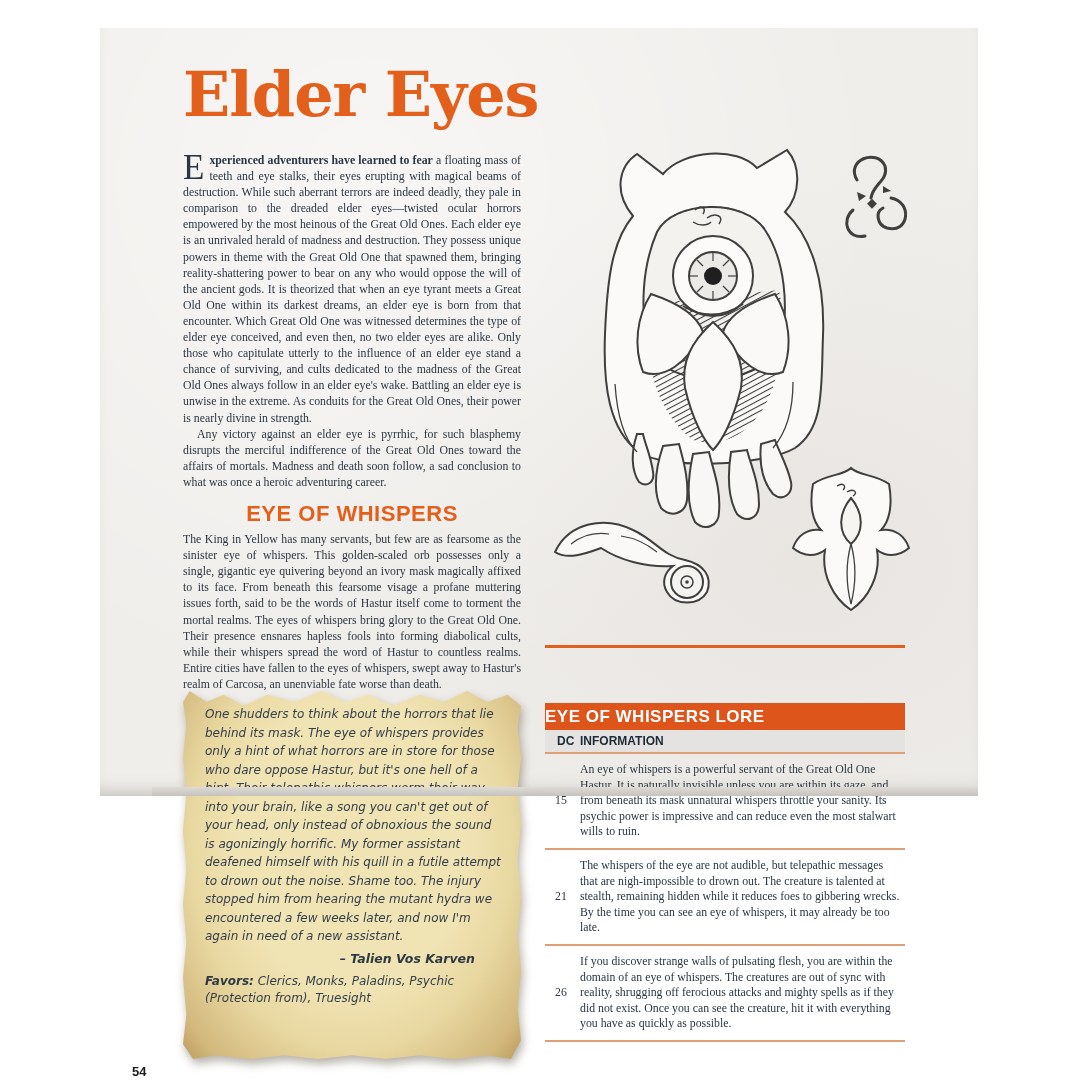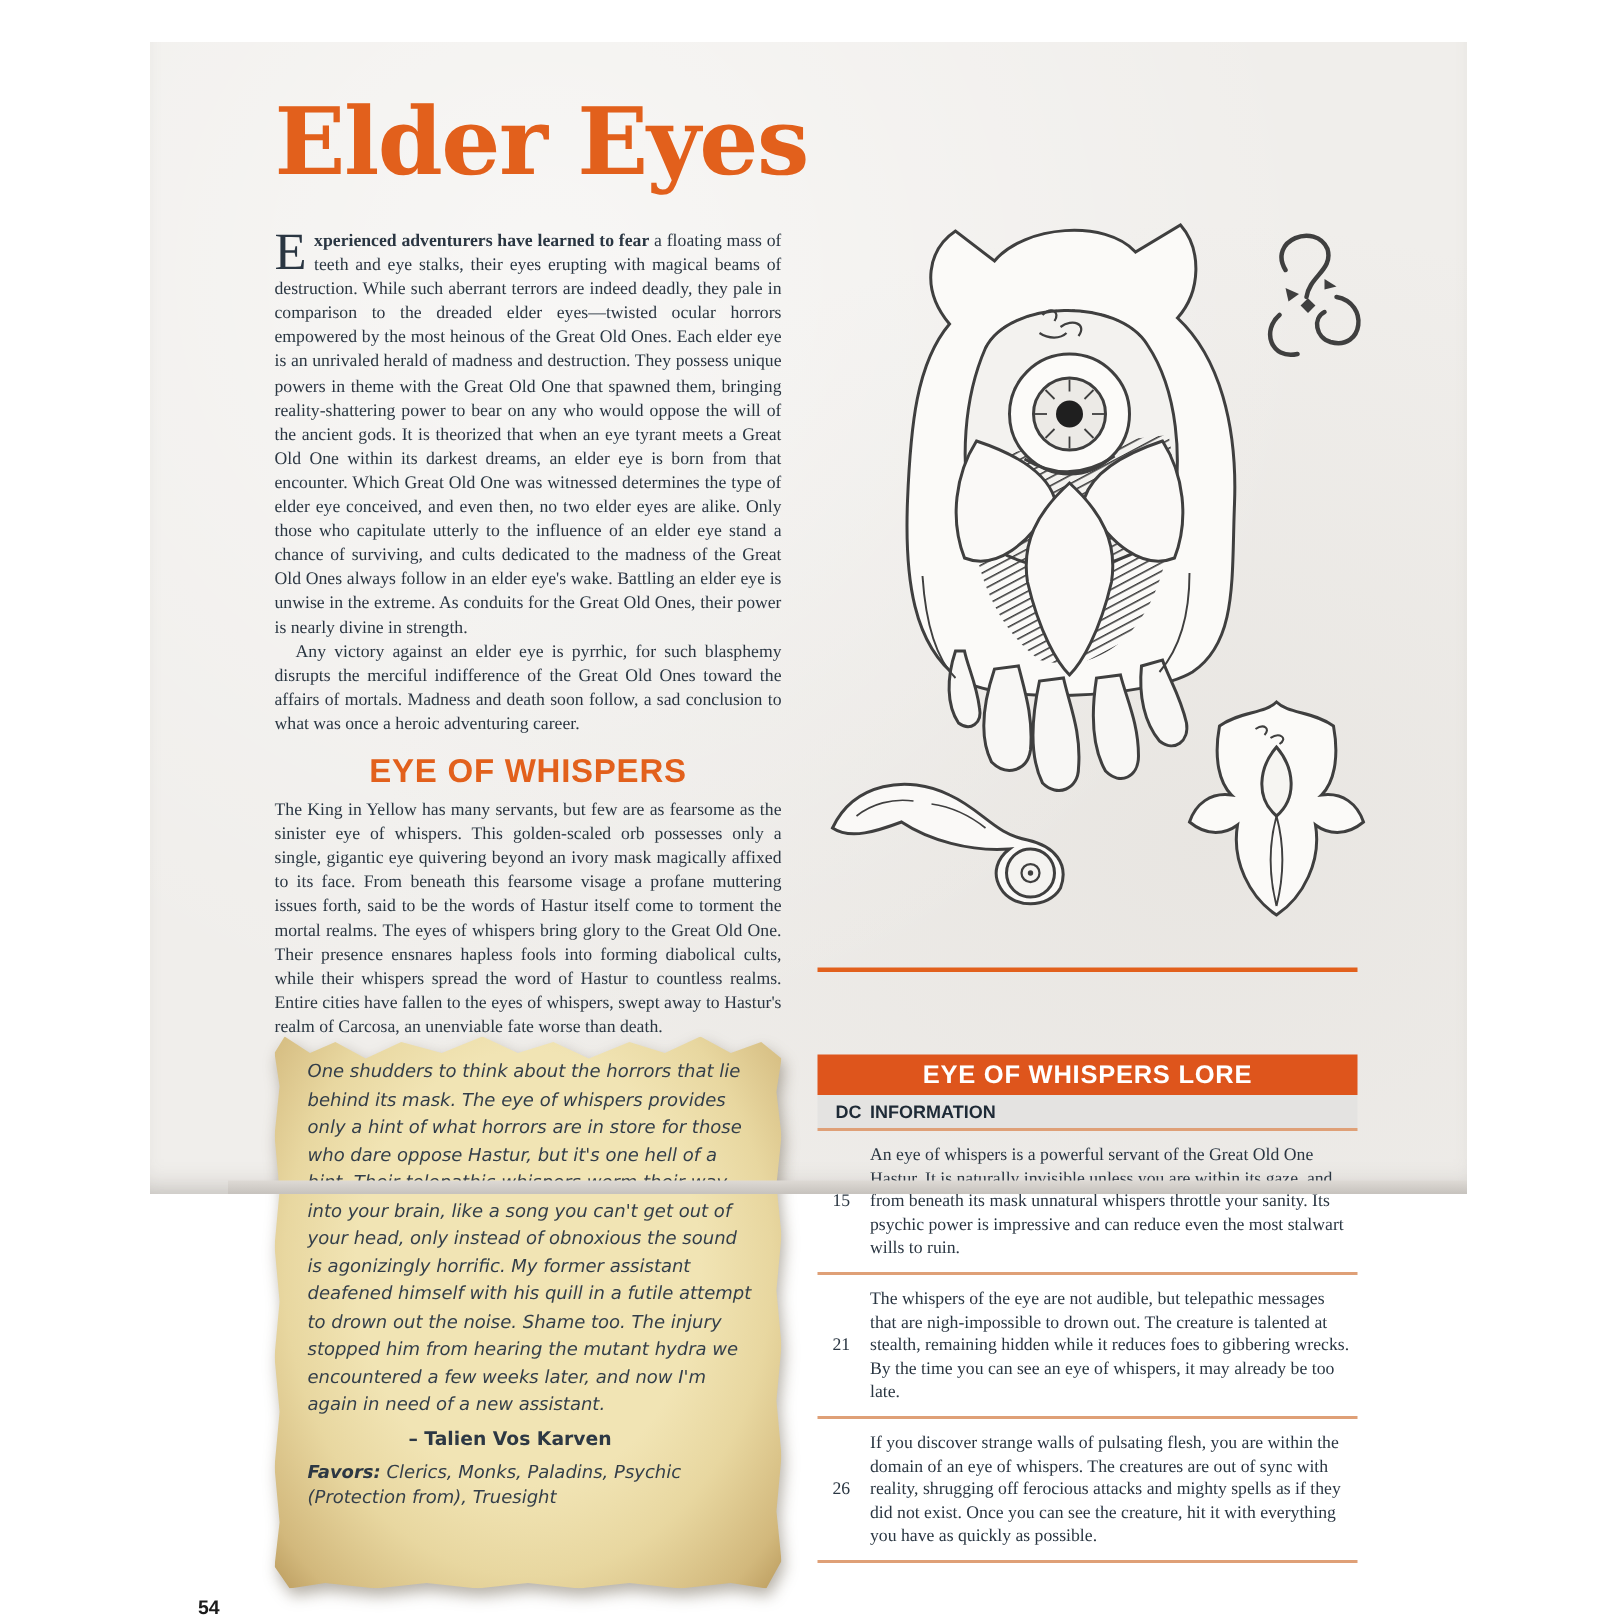--- a/index.html
+++ b/index.html
@@ -31,35 +31,35 @@
     background:radial-gradient(ellipse at 50% 42%, #f1e4b4 48%, #e8d7a0 68%, #d2b87c 90%, #bb9c5e 100%);
     clip-path:polygon(0% 3%,2% 0%,7% 3%,12% 1%,18% 4%,25% 1%,33% 3%,41% 0%,48% 3%,55% 1%,62% 4%,
       70% 1%,77% 3%,84% 0%,90% 3%,96% 1%,100% 4%,99% 10%,100% 18%,99% 27%,100% 36%,99% 46%,
       100% 56%,99% 66%,100% 76%,99% 86%,100% 95%,97% 100%,90% 99%,80% 100%,70% 99%,60% 100%,
       50% 99%,40% 100%,30% 99%,20% 100%,10% 99%,3% 100%,0% 96%,1% 88%,0% 78%,1% 68%,0% 58%,
       1% 48%,0% 38%,1% 28%,0% 18%,1% 9%);}
   .note-title{margin:0 0 7px;font-family:"DejaVu Sans",sans-serif;font-style:italic;
               font-weight:bold;font-size:18px;color:#2d3843;}
   .note-body{margin:0;font-family:"DejaVu Sans",sans-serif;font-style:italic;
              font-size:12px;line-height:18.5px;color:#333e49;}
-  .note-sig{margin:5px 26px 4px 0;text-align:center;font-family:"DejaVu Sans",sans-serif;
-            font-weight:bold;font-size:12.5px;color:#2d3843;}
+  .note-sig{margin:5px 26px 4px 0;text-align:right;font-family:"DejaVu Sans",sans-serif;
+            font-style:italic;font-weight:bold;font-size:12.5px;color:#2d3843;}
   .note-field{margin:7px 0 0;font-family:"DejaVu Sans",sans-serif;font-style:italic;
               font-size:12px;line-height:17px;color:#333e49;}
   .note-field .lbl{font-weight:bold;color:#2d3843;}
   
   .illustration{position:absolute;left:445px;top:106px;width:372px;height:480px;}
   .lore-head{position:absolute;left:445px;top:588px;width:360px;margin:0;text-align:center;
              font-family:"Liberation Sans",sans-serif;font-weight:bold;font-size:20px;
              letter-spacing:1px;color:#1e2a36;}
   .lore-rule{position:absolute;left:445px;top:617px;width:360px;height:3px;background:#e2601c;}
   .lore-intro{position:absolute;left:445px;top:629px;width:362px;margin:0;font-size:11.8px;
               line-height:16px;color:#2a3642;text-align:justify;}
   .lore-table{position:absolute;left:445px;top:675px;width:360px;}
-  .lore-table-title{background:#de551c;color:#ffffff;text-align:center;
+  .lore-table-title{background:#de551c;color:#ffffff;
       font-family:"Liberation Sans",sans-serif;font-weight:bold;font-size:17px;
       line-height:27px;letter-spacing:.5px;}
   .lore-cols{display:flex;background:#e4e3e1;font-family:"Liberation Sans",sans-serif;
              font-weight:bold;font-size:12px;line-height:22px;color:#1e2a36;}
   .lore-cols .c-dc{width:23px;margin-left:12px;}
   .lore-cols .c-info{flex:1;}
   .lore-row{display:flex;border-top:2px solid #dfa077;padding:8px 0;}
   .lore-rows{border-bottom:2px solid #dfa077;}
   .row-dc{width:35px;box-sizing:border-box;padding-left:10px;display:flex;align-items:center;
           font-size:11.8px;color:#2a3642;}

